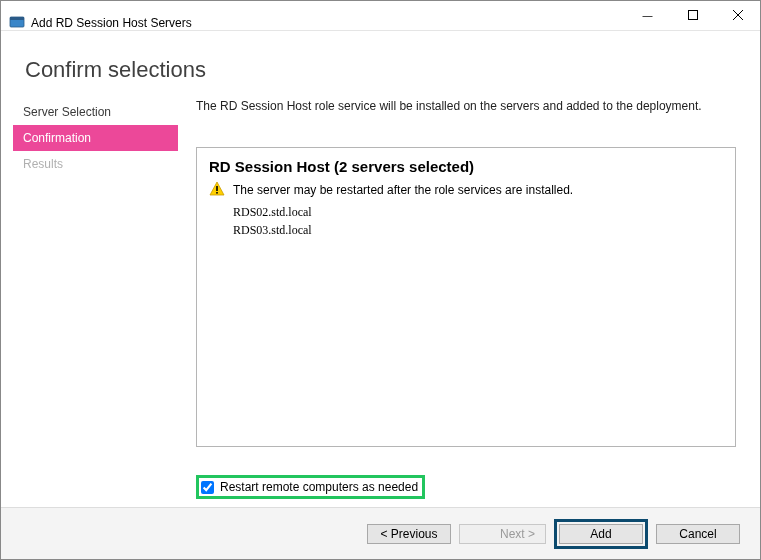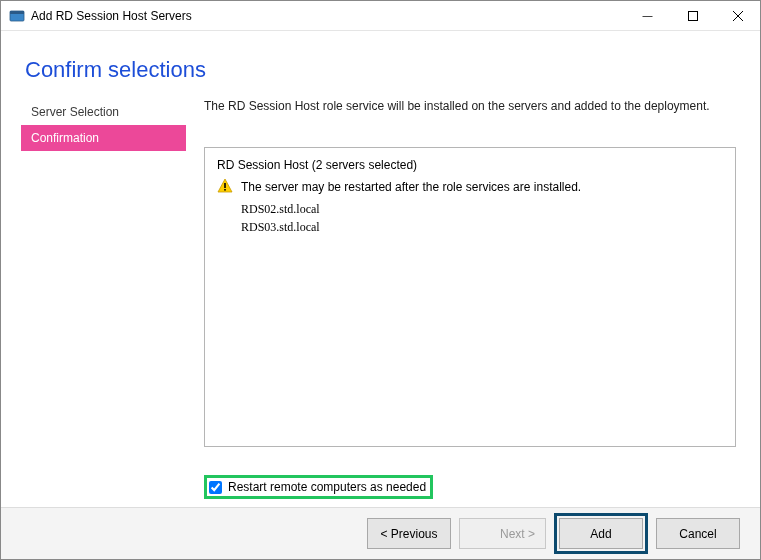--- a/index.html
+++ b/index.html
@@ -10,21 +10,21 @@
       width: 761px;
       height: 560px;
       border: 1px solid #888;
       position: relative;
       overflow: hidden;
     }
     
     .titlebar {
       height: 30px;
       display: flex;
-      align-items: center;
+      align-items: flex-end;
       padding: 0 0 0 8px;
       border-bottom: 1px solid #e5e5e5;
     }
     .titlebar .app-icon {
       width: 16px; height: 16px; margin-right: 6px;
       display: inline-flex; align-items: center; justify-content: center;
     }
     .titlebar .title { font-size: 12px; color: #000; }
     .win-controls { margin-left: auto; display: flex; }
     .win-btn {
@@ -33,27 +33,27 @@
       font-family: "Segoe UI Symbol", sans-serif;
       font-size: 10px;
       color: #000;
       cursor: default;
     }
     
     .page-heading {
       padding: 26px 24px 16px 24px;
       font-size: 22px;
       font-weight: 300;
-      color: #1d4ed8;
+      color: #404040;
     }
     
     .main {
       display: flex;
       height: calc(100% - 30px - 76px - 52px);
-      padding: 0 24px 0 20px;
+      padding: 0 24px 0 12px;
     }
     .sidebar { width: 165px; flex-shrink: 0; }
     .step {
       padding: 6px 10px;
       font-size: 12px;
       cursor: default;
     }
     .step.active { background: #ec4899; color: #fff; }
     .step.disabled { color: #b0b0b0; }
     .step.link { color: #3a3a3a; }
@@ -65,21 +65,21 @@
       gap: 20px;
     }
     .intro-text { font-size: 12px; color: #222; margin-bottom: 14px; }
     .panel {
       flex: 1;
       border: 1px solid #b5b5b5;
       padding: 10px 12px;
       background: #fff;
       overflow: auto;
     }
-    .panel-title { font-weight: normal; font-size: 12px; margin-bottom: 6px; }
+    .panel-title { font-weight: bold; font-size: 15px; margin-bottom: 6px; }
     .warn-row { display: flex; align-items: flex-end; margin-bottom: 8px; }
     .warn-icon { width: 16px; height: 16px; margin-right: 8px; flex-shrink: 0; }
     .server-list { margin-left: 24px; font-family: Liberation Serif, serif; }
     .server-list div { margin-bottom: 3px; }
     .restart-row {
       margin-top: 8px;
       display: inline-flex;
       align-items: center;
       border: 3px solid #22c55e;
       padding: 2px 4px 2px 2px;
@@ -93,21 +93,21 @@
       border-top: 1px solid #ddd;
       background: #f4f4f4;
       display: flex;
       justify-content: flex-end;
       align-items: center;
       padding: 0 20px;
       gap: 8px;
     }
     button.btn {
       min-width: 84px;
-      height: 31px;
+      height: 20px;
       background: #e5e5e5;
       border: 1px solid #a8a8a8;
       font-size: 12px;
       font-family: inherit;
       padding: 0 10px;
       cursor: default;
     }
     button.btn:disabled { color: #9a9a9a; background: #efefef; border-color:#c8c8c8;padding-left:40px; }
     .add-wrap {
       border: 3px solid #0c4a6e;
@@ -142,20 +142,21 @@
     </div>
   </div>
 </div>
 
 <div class="page-heading">Confirm selections</div>
 
 <div class="main">
   <div class="sidebar">
     <div class="step link">Server Selection</div>
     <div class="step active">Confirmation</div>
+    <div class="step disabled">Results</div>
   </div>
 
   <div class="content">
     <div class="intro-text">The RD Session Host role service will be installed on the servers and added to the deployment.</div>
 
     <div class="panel">
       <div class="panel-title">RD Session Host  (2 servers selected)</div>
       <div class="warn-row">
         <span class="warn-icon">
           <svg viewBox="0 0 16 16" width="16" height="16">

